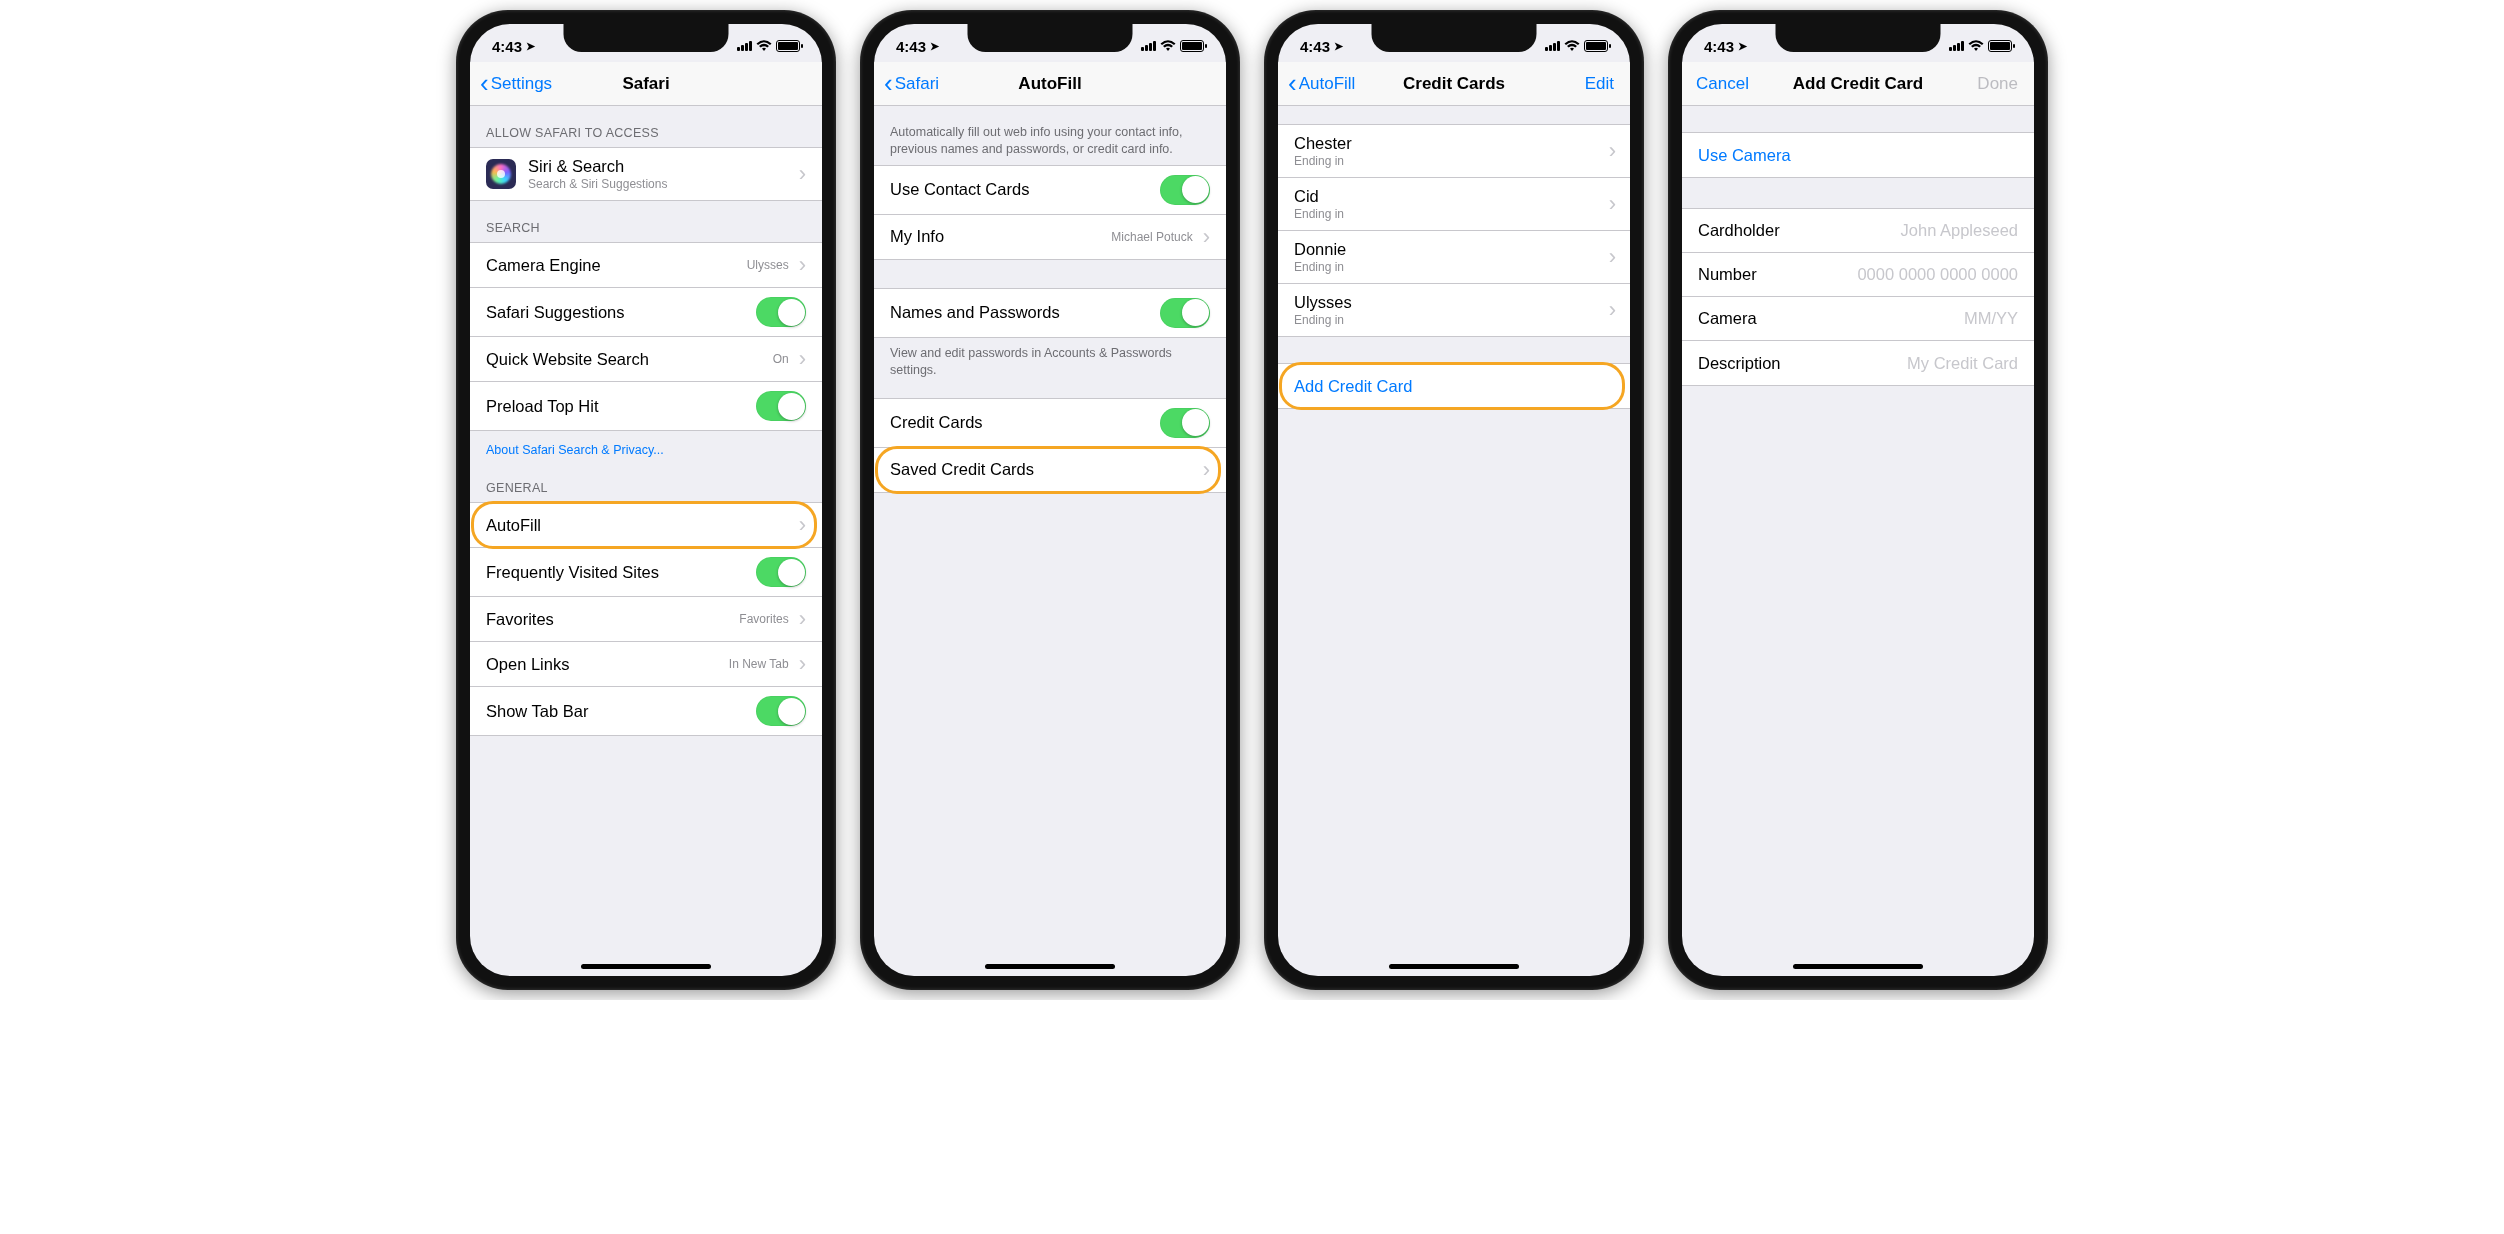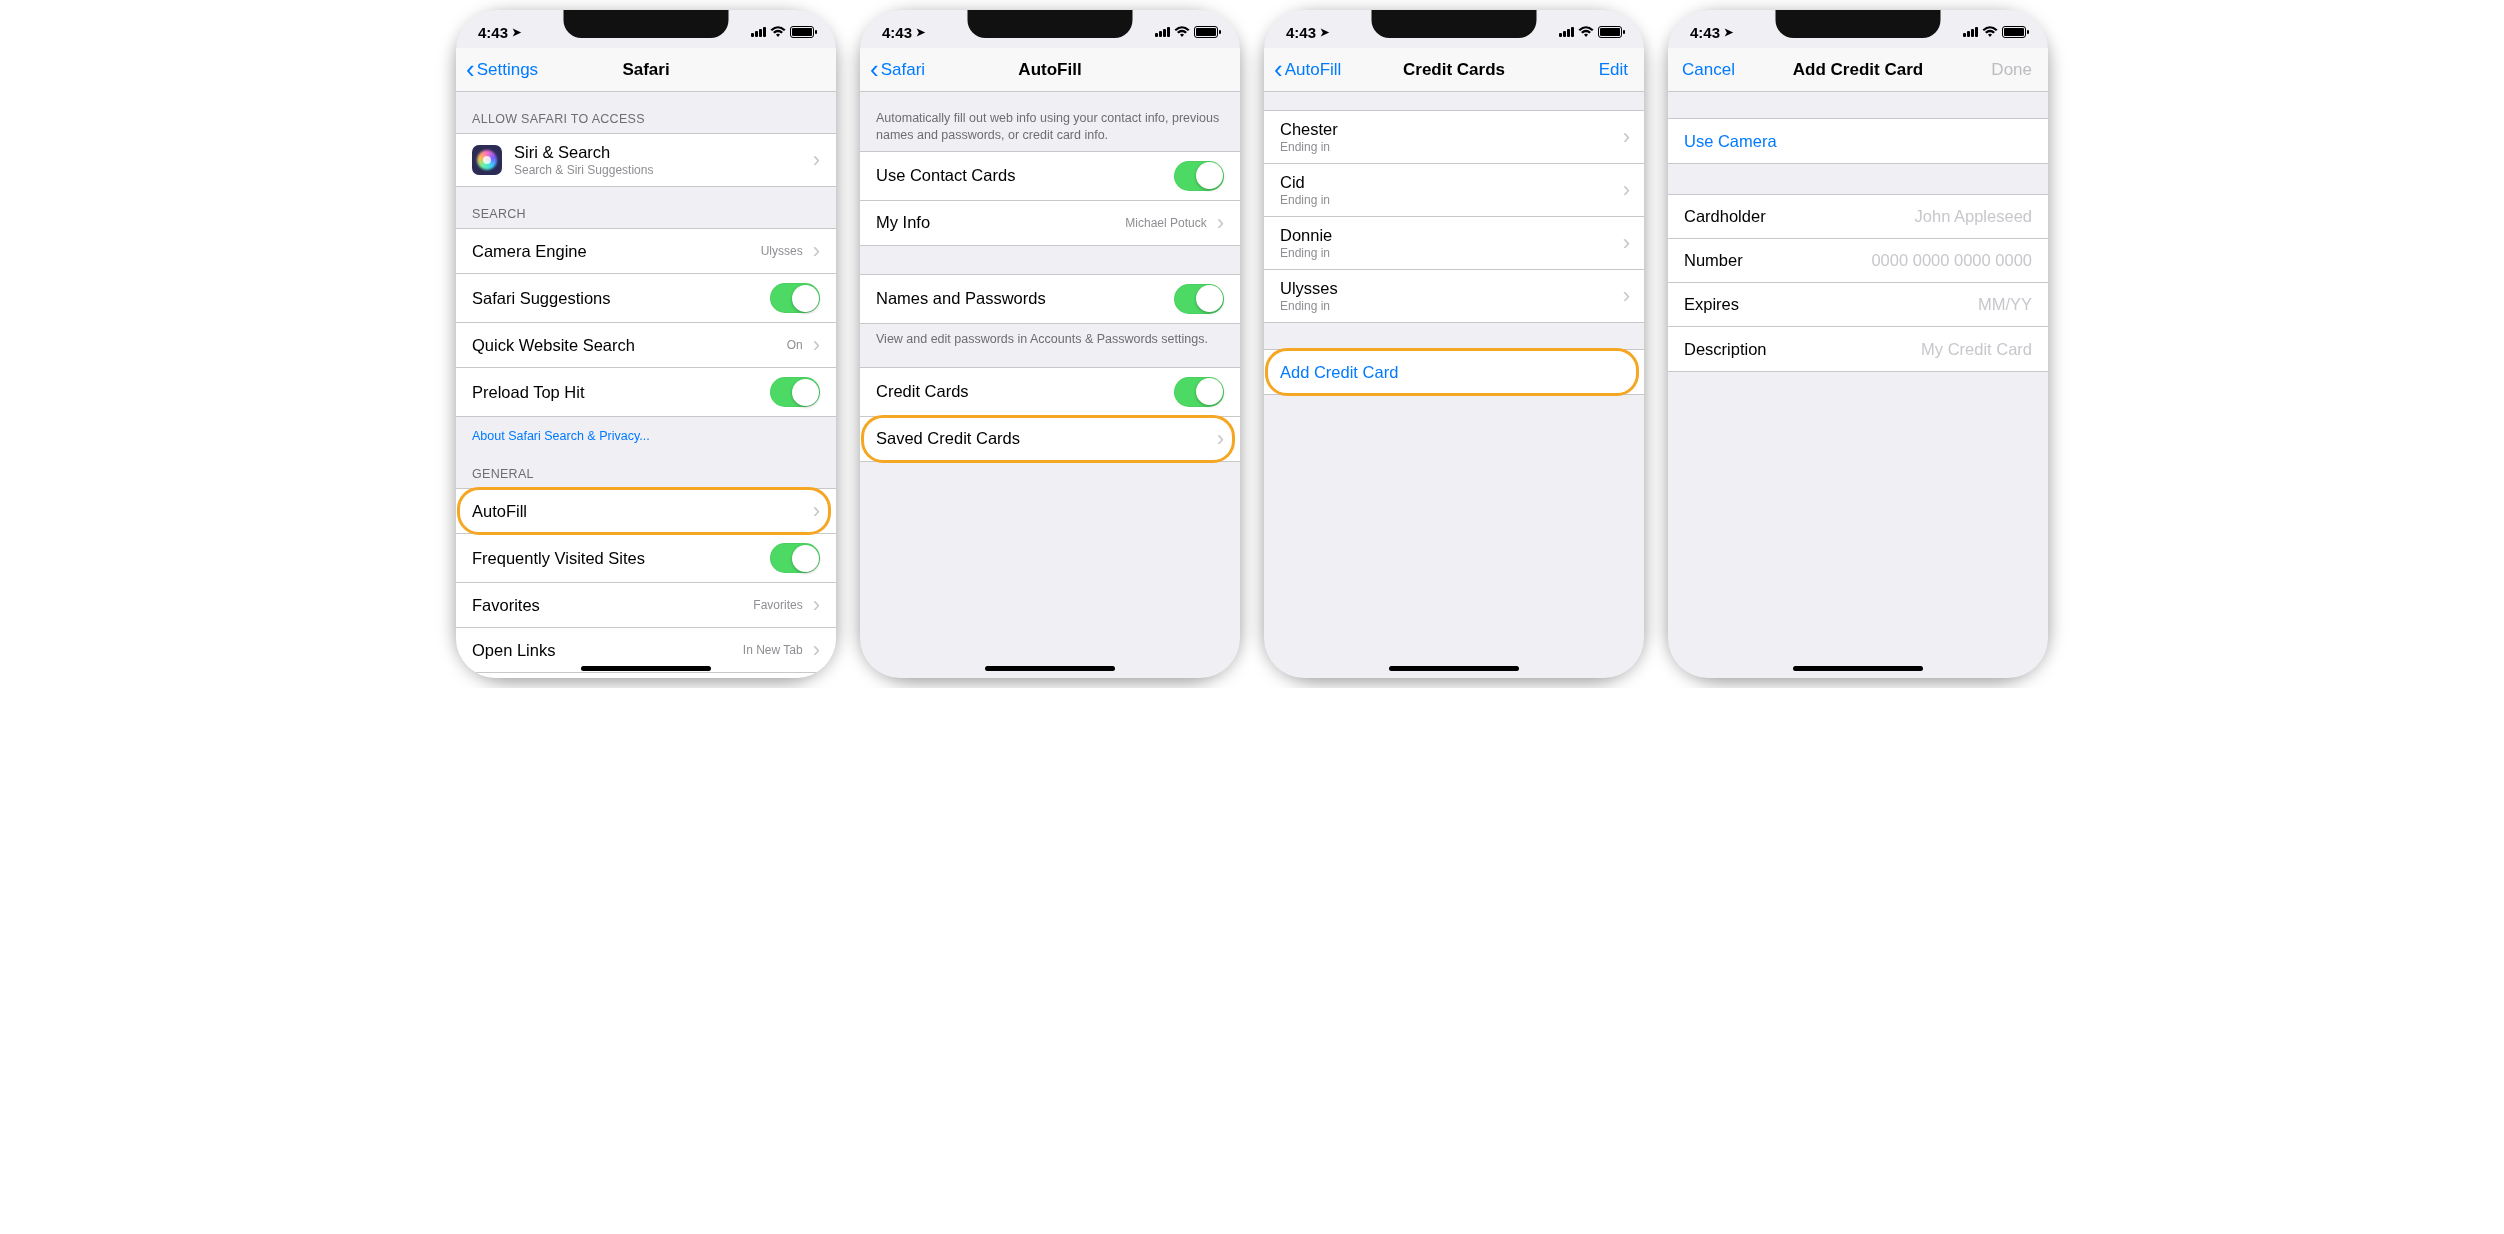--- a/index.html
+++ b/index.html
@@ -6,23 +6,24 @@
   body {
     background: #fff;
     font-family: -apple-system, "Helvetica Neue", Helvetica, Arial, sans-serif;
     display: flex;
     gap: 24px;
     padding: 10px;
     justify-content: center;
   }
   .phone {
     width: 380px;
-    height: 668px;
+    height: 980px;
     background: #111;
     border-radius: 52px;
+    padding: 14px;
     box-shadow: 0 4px 18px rgba(0,0,0,.4), inset 0 0 4px rgba(255,255,255,.2);
     position: relative;
     flex-shrink: 0;
   }
   .screen {
     width: 100%;
     height: 100%;
     background: #EFEFF4;
     border-radius: 40px;
     overflow: hidden;
@@ -433,21 +434,21 @@
       <div class="group">
         <div class="row">
           <span class="label">Cardholder</span>
           <span class="placeholder">John Appleseed</span>
         </div>
         <div class="row">
           <span class="label">Number</span>
           <span class="placeholder">0000 0000 0000 0000</span>
         </div>
         <div class="row">
-          <span class="label">Expires</span>
+          <span class="label">Camera</span>
           <span class="placeholder">MM/YY</span>
         </div>
         <div class="row">
           <span class="label">Description</span>
           <span class="placeholder">My Credit Card</span>
         </div>
       </div>
     </div>
     <div class="home-indicator"></div>
   </div>

